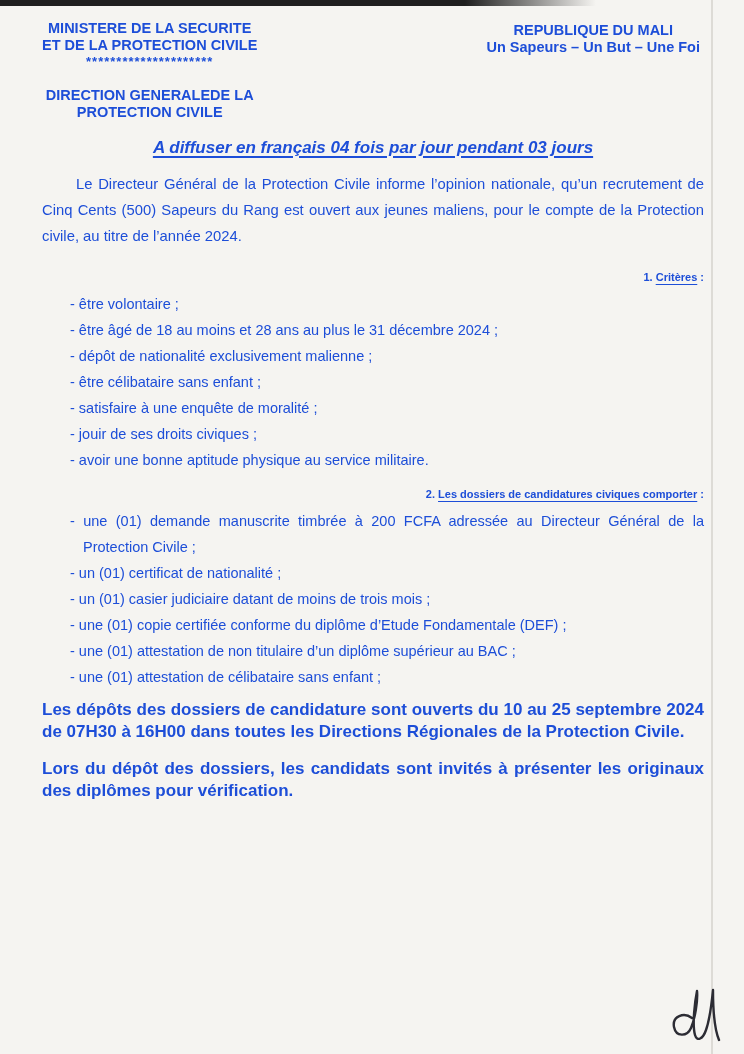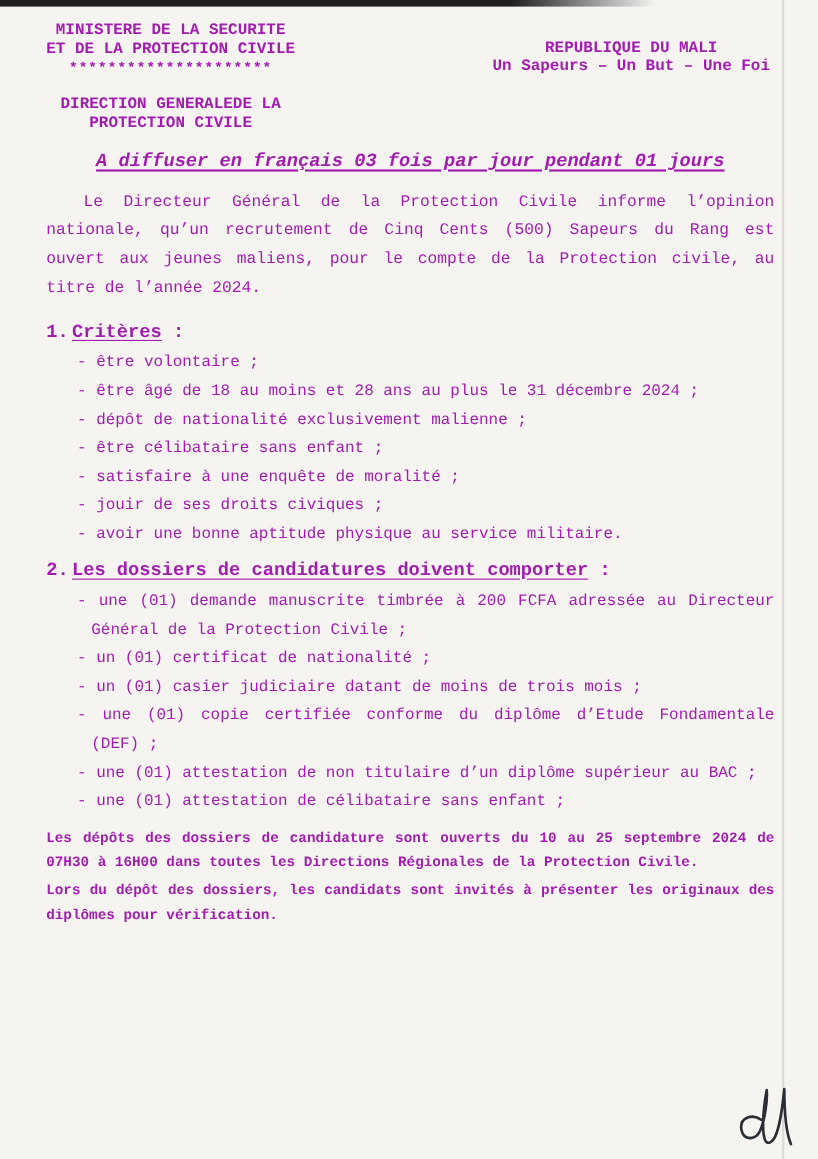--- a/index.html
+++ b/index.html
@@ -3,58 +3,58 @@
 <meta charset="utf-8">
 <style>
   html, body { margin: 0; padding: 0; background: #e9e8e5; }
   .page {
     position: relative;
     width: 744px;
     height: 1054px;
     margin: 0 auto;
     background: #f5f4f1;
     overflow: hidden;
-    color: #a21caf;
-    font-family: Liberation Mono, monospace;
+    color: #1d4ed8;
+    font-family: Liberation Sans, sans-serif;
   }
   
   .scan-band-top {
     position: absolute; top: 0; left: 0;
     width: 596px; height: 6px;
     background: linear-gradient(to right, #1f1f1f 78%, rgba(31,31,31,0));
   }
   .scan-line-right {
     position: absolute; top: 0; bottom: 0; left: 711px;
     width: 2px; background: #dddbd6;
   }
   .content { position: relative; padding: 20px 40px 0 42px; }
 
   .header { display: flex; justify-content: space-between; font-weight: bold; font-size: 14.5px; line-height: 1.2; }
   .header-left { text-align: center; max-width: 300px; }
   .separator { font-size: 13px; letter-spacing: 1px; line-height: 1.1; }
   .direction { margin-top: 18px; }
-  .header-right { text-align: center; margin-top: 16px; padding-right: 4px; }
+  .header-right { text-align: center; margin-top: 2px; padding-right: 4px; }
 
   .title { margin: 18px 0 0; text-align: center; font-size: 22px; font-weight: bold; letter-spacing: .5px; line-height: 26px; }
   .title-text { text-decoration: underline; text-decoration-thickness: 2px; text-underline-offset: 4px; }
 
   .subtitle { margin-top: 15px; text-align: center; font-size: 17px; font-weight: bold; font-style: italic; line-height: 22px; }
   .subtitle span { text-decoration: underline; text-decoration-thickness: 1.5px; text-underline-offset: 3px; }
 
   .intro { margin: 12px 0 16px; font-size: 14.8px; line-height: 26px; text-align: justify; text-indent: 34px; }
 
-  .sec-head { margin: 9px 0 0; font-size: 17px; font-weight: bold; line-height: 24px; }
+  .sec-head { margin: 9px 0 0; font-size: 11px; font-weight: bold; line-height: 24px; text-align: right; }
   .sec-head .num { margin-right: 3px; }
   .u { text-decoration: underline; text-underline-offset: 3px; }
 
   .list { list-style: none; margin: 2px 0 0; padding: 0 0 0 28px; }
   .item { font-size: 14.5px; line-height: 26px; padding-left: 13px; text-indent: -13px; text-align: justify; }
 
-  .footer-p { margin: 9px 0 0; font-size: 13px; font-weight: bold; line-height: 22px; text-align: justify; }
-  .footer-p + .footer-p { margin-top: 4px; }
+  .footer-p { margin: 9px 0 0; font-size: 17px; font-weight: bold; line-height: 22px; text-align: justify; }
+  .footer-p + .footer-p { margin-top: 15px; }
 
   .signature { position: absolute; right: 10px; bottom: 4px; }
 </style>
 </head>
 <body>
 
 <div class="page">
   <div class="scan-band-top"></div>
   <div class="scan-line-right"></div>
 
@@ -68,40 +68,40 @@
         <div class="direction">DIRECTION GENERALEDE LA</div>
         <div>PROTECTION CIVILE</div>
       </div>
       <div class="header-right">
         <div>REPUBLIQUE DU MALI</div>
         <div>Un Sapeurs – Un But – Une Foi</div>
       </div>
     </header>
 
 
-    <div class="subtitle"><span>A diffuser en français 03 fois par jour pendant 01 jours</span></div>
+    <div class="subtitle"><span>A diffuser en français 04 fois par jour pendant 03 jours</span></div>
 
     <p class="intro">Le Directeur Général de la Protection Civile informe l’opinion nationale, qu’un recrutement de Cinq Cents (500) Sapeurs du Rang est ouvert aux jeunes maliens, pour le compte de la Protection civile, au titre de l’année 2024.</p>
 
     <section>
       <h2 class="sec-head"><span class="num">1.</span><span class="u">Critères</span><span> :</span></h2>
       <ul class="list">
 
       <li class="item">- être volontaire ;</li>
           <li class="item">- être âgé de 18 au moins et 28 ans au plus le 31 décembre 2024 ;</li>
           <li class="item">- dépôt de nationalité exclusivement malienne ;</li>
           <li class="item">- être célibataire sans enfant ;</li>
           <li class="item">- satisfaire à une enquête de moralité ;</li>
           <li class="item">- jouir de ses droits civiques ;</li>
           <li class="item">- avoir une bonne aptitude physique au service militaire.</li>
         </ul>
     </section>
 
     <section>
-      <h2 class="sec-head"><span class="num">2.</span><span class="u">Les dossiers de candidatures doivent comporter</span><span> :</span></h2>
+      <h2 class="sec-head"><span class="num">2.</span><span class="u">Les dossiers de candidatures civiques comporter</span><span> :</span></h2>
       <ul class="list">
 
       <li class="item">- une (01) demande manuscrite timbrée à 200 FCFA adressée au Directeur Général de la Protection Civile ;</li>
           <li class="item">- un (01) certificat de nationalité ;</li>
           <li class="item">- un (01) casier judiciaire datant de moins de trois mois ;</li>
           <li class="item">- une (01) copie certifiée conforme du diplôme d’Etude Fondamentale (DEF) ;</li>
           <li class="item">- une (01) attestation de non titulaire d’un diplôme supérieur au BAC ;</li>
           <li class="item">- une (01) attestation de célibataire sans enfant ;</li>
         </ul>
     </section>

